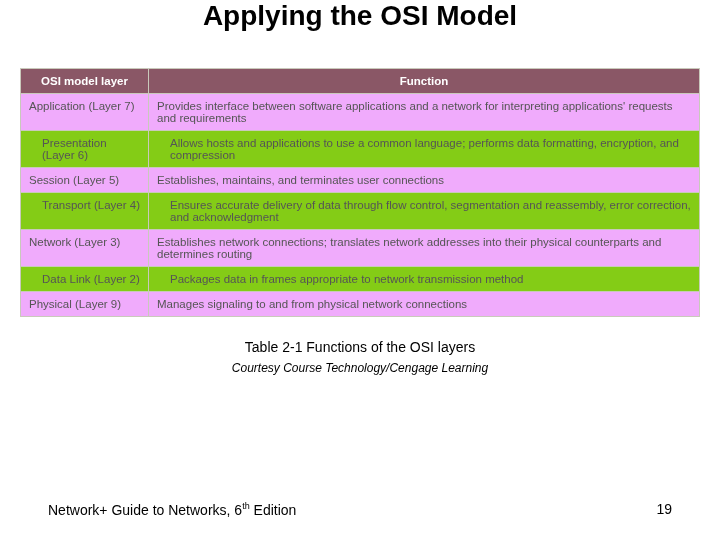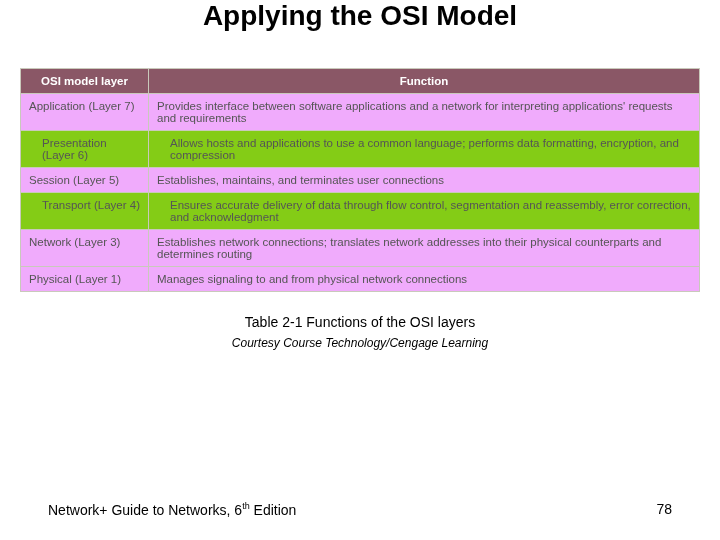--- a/index.html
+++ b/index.html
@@ -90,28 +90,32 @@
       <td>Establishes, maintains, and terminates user connections</td>
     </tr>
     <tr class="even">
       <td class="layer">Transport (Layer 4)</td>
       <td>Ensures accurate delivery of data through flow control, segmentation and reassembly, error correction, and acknowledgment</td>
     </tr>
     <tr class="odd">
       <td class="layer">Network (Layer 3)</td>
       <td>Establishes network connections; translates network addresses into their physical counterparts and determines routing</td>
     </tr>
+    <tr class="even">
+      <td class="layer">Data Link (Layer 2)</td>
+      <td>Packages data in frames appropriate to network transmission method</td>
+    </tr>
     <tr class="odd">
-      <td class="layer">Physical (Layer 1)</td>
+      <td class="layer">Physical (Layer 9)</td>
       <td>Manages signaling to and from physical network connections</td>
     </tr>
   </tbody>
 </table>
 
 <p class="caption">Table 2-1 Functions of the OSI layers</p>
 <p class="courtesy">Courtesy Course Technology/Cengage Learning</p>
 
 <div class="footer">
   <span class="edition">
     <span>Network+ Guide to Networks, 6</span><sup>th</sup><span> Edition</span>
   </span>
-  <span>78</span>
+  <span>19</span>
 </div>
 
 </body></html>

